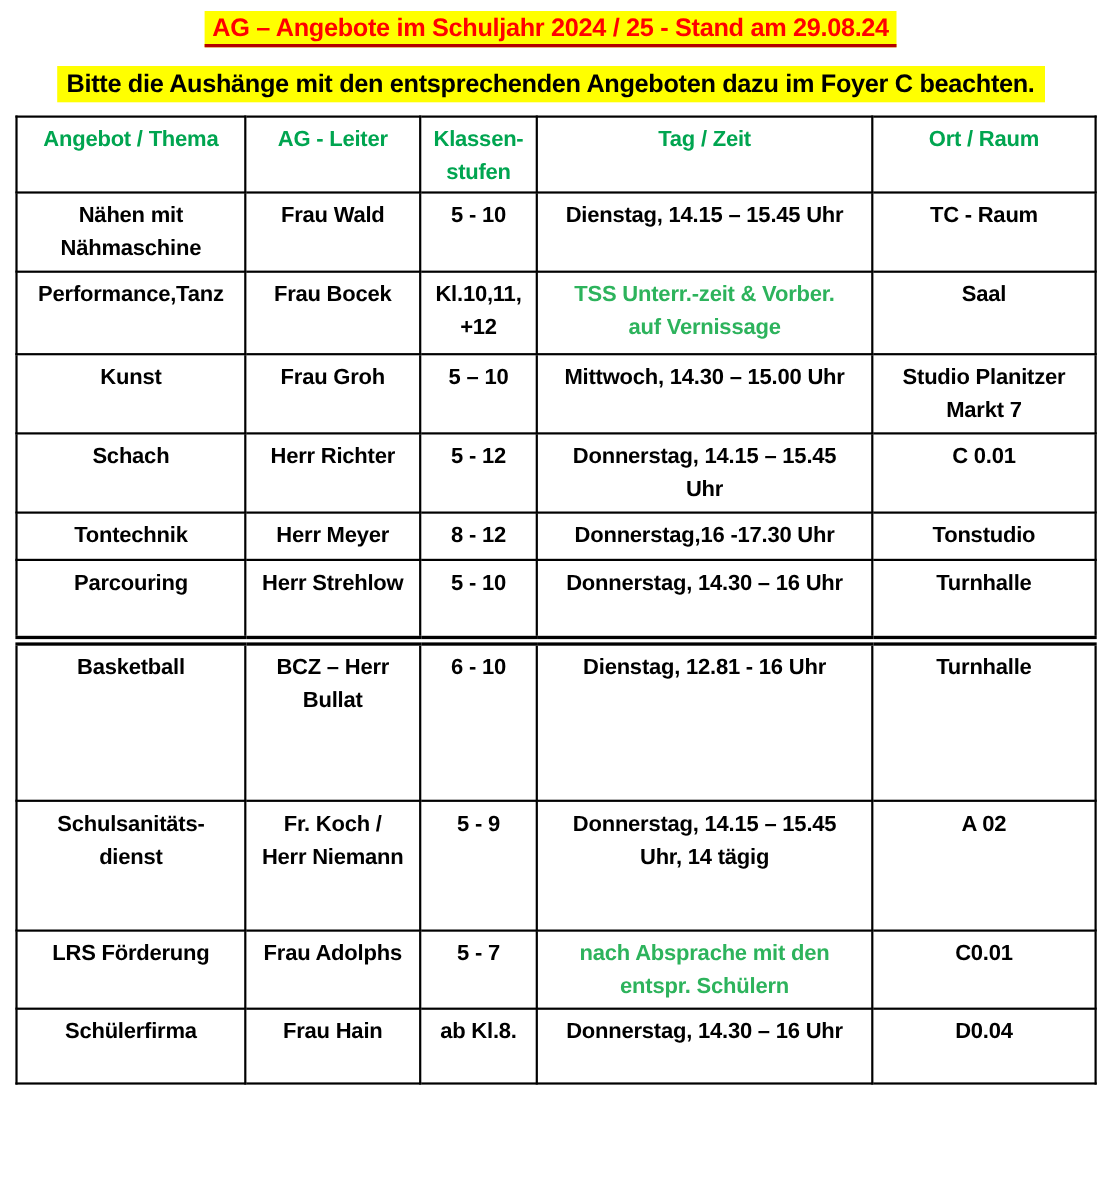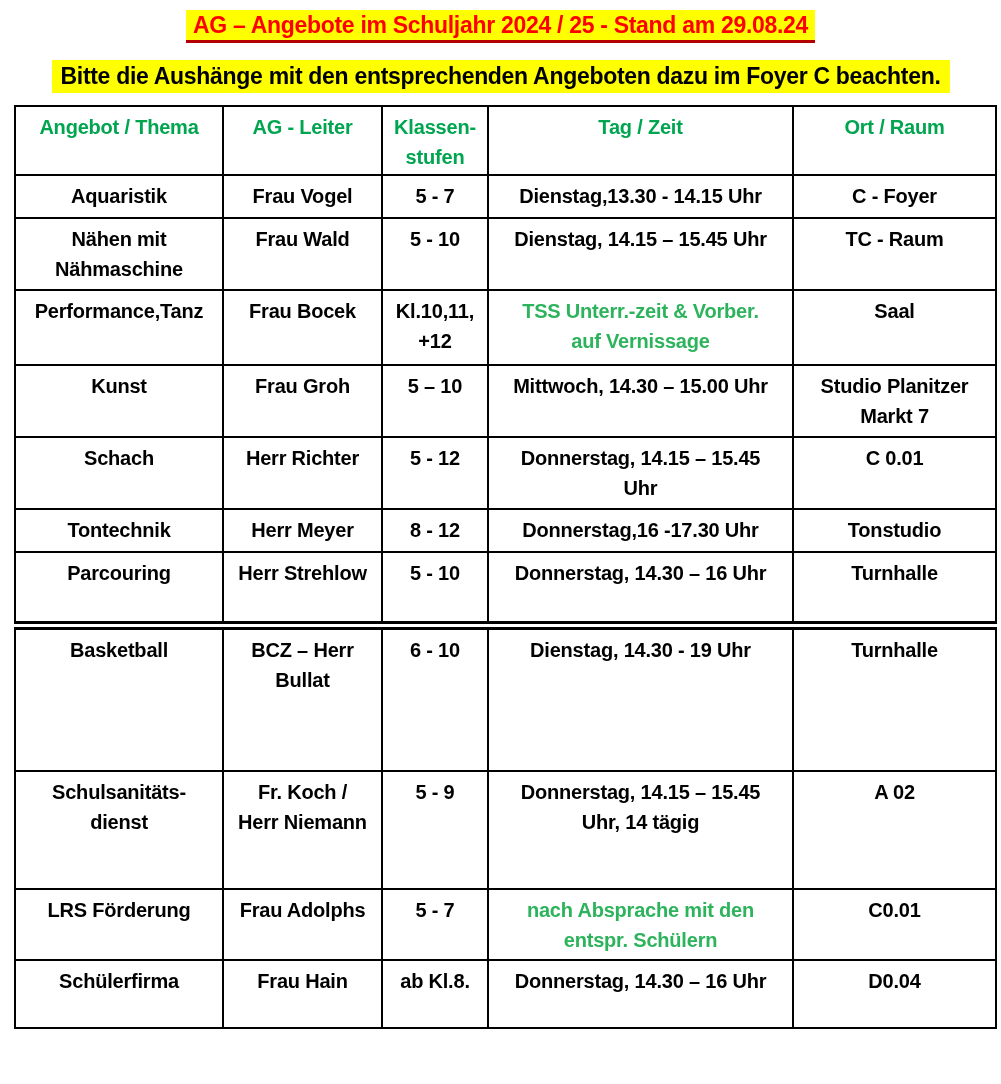--- a/index.html
+++ b/index.html
@@ -86,27 +86,20 @@
       <tr style="height: 69px;">
         <th>Angebot / Thema</th>
         <th>AG - Leiter</th>
         <th>Klassen-
 stufen</th>
         <th>Tag / Zeit</th>
         <th>Ort / Raum</th>
       </tr>
     </thead>
     <tbody>
-        <tr style="height: 43px;">
-    <td>Aquaristik</td>
-    <td>Frau Vogel</td>
-    <td>5 - 7</td>
-    <td>Dienstag,13.30 - 14.15 Uhr</td>
-    <td>C - Foyer</td>
-  </tr>
         <tr style="height: 72px;">
     <td>Nähen mit
 Nähmaschine</td>
     <td>Frau Wald</td>
     <td>5 - 10</td>
     <td>Dienstag, 14.15 – 15.45 Uhr</td>
     <td>TC - Raum</td>
   </tr>
         <tr style="height: 75px; line-height: 1.85;">
     <td>Performance,Tanz</td>
@@ -145,21 +138,21 @@
     <td>Herr Strehlow</td>
     <td>5 - 10</td>
     <td>Donnerstag, 14.30 – 16 Uhr</td>
     <td>Turnhalle</td>
   </tr>
         <tr class="double-top" style="height: 146px; line-height: 2.25;">
     <td>Basketball</td>
     <td>BCZ – Herr
 Bullat</td>
     <td>6 - 10</td>
-    <td>Dienstag, 14.30 - 19 Uhr</td>
+    <td>Dienstag, 12.81 - 16 Uhr</td>
     <td>Turnhalle</td>
   </tr>
         <tr style="height: 118px;">
     <td>Schulsanitäts-
 dienst</td>
     <td>Fr. Koch /
 Herr Niemann</td>
     <td>5 - 9</td>
     <td>Donnerstag, 14.15 – 15.45
 Uhr, 14 tägig</td>

